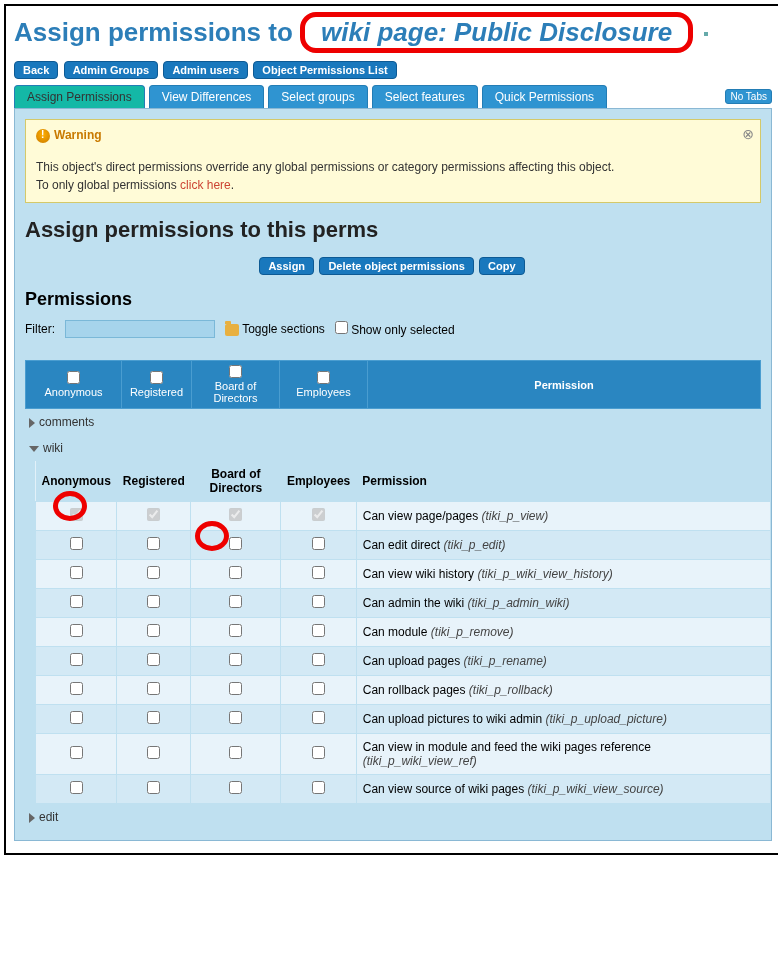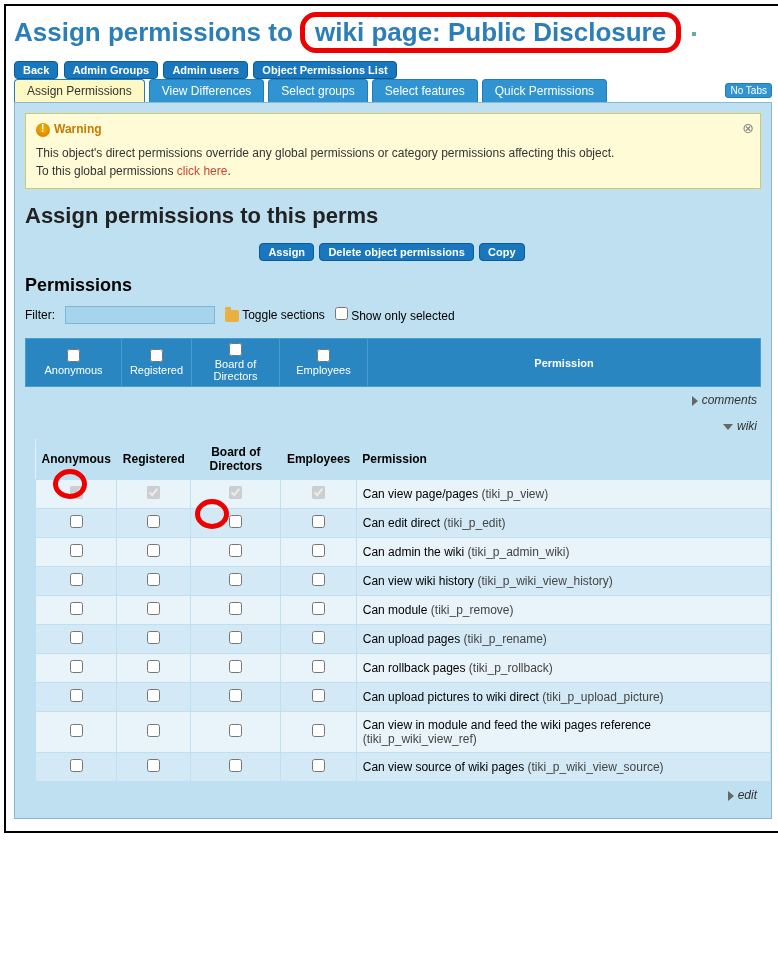--- a/index.html
+++ b/index.html
@@ -1,57 +1,57 @@
 <!DOCTYPE html>
 <html><head>
 <meta charset="utf-8">
 <style>
 * { box-sizing: border-box; margin: 0; padding: 0; }
 body { font-family: Arial, sans-serif; font-size: 12px; background: #fff; padding: 4px; }
 .frame { border: 2px solid #000; padding: 6px 8px 12px 8px; width: 778px; }
 .page-title { font-size: 26px; font-weight: bold; color: #2c7eb8; margin-bottom: 8px; }
-.title-highlight { display: inline-block; border: 5px solid #e00; border-radius: 16px; padding: 0 10px; }
-.nav-btns { }
+.title-highlight { display: inline-block; border: 5px solid #e00; border-radius: 16px; padding: 0 16px; font-style: italic; }
+.nav-btns { margin-bottom: 6px; }
 .btn-blue { display: inline-block; background: #1978bd; color: #fff; font-weight: bold; font-size: 11px; padding: 2px 8px; border-radius: 4px; margin-right: 2px; cursor: pointer; border: 1px solid #0d5a94; }
 .tabs-row { display: flex; align-items: center; border-bottom: 1px solid #8ab8d4; }
 .tabs { display: flex; gap: 4px; flex: 1; }
 .tab { background: #2f94d1; color: #fff; padding: 4px 12px; font-size: 12px; border-radius: 4px 4px 0 0; cursor: pointer; border: 1px solid #237db5; border-bottom: none; }
-.tab.active { background: #fef9c3; color: #333; }
+.tab.active { background: #14b8a6; color: #333; }
 .no-tabs { font-size: 10px; background: #2f94d1; color: #fff; padding: 1px 4px; border-radius: 3px; cursor: pointer; border: 1px solid #237db5; }
 .panel { background: #bfe0f0; padding: 10px; border: 1px solid #8ab8d4; border-top: none; }
 .warning-box { background: #fffbd7; border: 1px solid #d4c96a; padding: 8px 10px; margin-bottom: 14px; position: relative; }
-.warning-title { display: inline-block; color: #c97a00; font-weight: bold; font-size: 12px; margin-bottom: 8px; }
+.warning-title { display: inline-block; color: #c97a00; font-weight: bold; font-size: 12px; margin-bottom: 16px; }
 .warn-icon { display: inline-block; width: 14px; height: 14px; background: radial-gradient(circle at 50% 40%, #ffae00, #c97a00); border-radius: 50%; vertical-align: middle; margin-right: 4px; position: relative; }
 .warn-icon::after { content: "!"; color: #fff; font-weight: bold; font-size: 10px; position: absolute; left: 5px; top: 0; }
 .warning-text { color: #333; font-size: 12px; line-height: 1.5; }
 .warning-text a { color: #c43; text-decoration: none; margin-top: 10px; }
 .close-x { position: absolute; right: 6px; top: 6px; color: #888; font-size: 14px; cursor: pointer; }
 h2 { font-size: 22px; font-weight: bold; color: #222; margin: 6px 0 14px 0; }
 .action-row { text-align: center; margin-bottom: 14px; }
 h3 { font-size: 18px; font-weight: bold; margin-bottom: 10px; }
-.filter-row { display: flex; align-items: center; gap: 10px; margin-bottom: 14px; font-size: 12px; }
+.filter-row { display: flex; align-items: center; gap: 10px; margin-bottom: 22px; font-size: 12px; }
 .filter-input { background: #a6d4ec; border: 1px solid #7ab8d8; padding: 1px 4px; width: 150px; height: 18px; }
 .folder-icon { display: inline-block; width: 14px; height: 12px; background: #e8b040; border-radius: 2px; vertical-align: middle; position: relative; }
 .folder-icon::before { content: ""; position: absolute; top: -3px; left: 0; width: 6px; height: 3px; background: #e8b040; border-radius: 1px 1px 0 0; }
 .header-table { width: 100%; max-width: 745px; border-collapse: collapse; }
 .group-header { background: #2a86c1; color: #fff; }
 .group-header th { padding: 4px 6px; font-size: 11px; text-align: center; border: 1px solid #4a9dd0; font-weight: normal; }
 .group-header .perm-col { font-weight: bold; }
-.section-row { padding: 6px 4px; font-style: italic; font-size: 12px; color: #333; text-align: right; }
+.section-row { padding: 6px 4px; font-size: 12px; color: #333; }
 .tri { display: inline-block; width: 0; height: 0; vertical-align: middle; margin-right: 4px; }
 .tri-right { border-top: 5px solid transparent; border-bottom: 5px solid transparent; border-left: 6px solid #666; }
 .tri-down { border-left: 5px solid transparent; border-right: 5px solid transparent; border-top: 6px solid #666; }
 .perm-table { width: 100%; max-width: 736px; margin-left: 10px; border-collapse: collapse; background: #e2f1f9; }
 .perm-table th { font-size: 12px; font-weight: bold; text-align: left; padding: 6px; background: #bfe0f0; }
 .perm-table th.cb { text-align: center; }
 .perm-table td { padding: 6px; border: 1px solid #bfe0f0; font-size: 12px; }
 .perm-table td.cb { text-align: center; width: 70px; }
 .perm-table tr:nth-child(even) td { background: #d3e9f5; }
 .perm-table tr:nth-child(odd) td { background: #e8f3fa; }
-.code { color: #444; }
+.code { font-style: italic; color: #444; }
 .circle { position: absolute; border: 5px solid #e00; border-radius: 50%; pointer-events: none; }
 .circle1 { width: 34px; height: 30px; }
 .circle2 { width: 34px; height: 30px; }
 .rel { position: relative; }
 input[type=checkbox] { width: 13px; height: 13px; cursor: pointer; }
 .gear-icon { display: inline-block; width: 12px; height: 12px; vertical-align: middle; background: radial-gradient(circle, #6aa 30%, transparent 30%); position: relative; }
 </style>
 </head>
 <body>
 <div class="frame">
@@ -80,21 +80,21 @@
 </div>
 
 <div class="panel">
 
   <div class="warning-box">
     <span class="close-x">⊗</span>
     <div><span class="warn-icon"></span><span class="warning-title">Warning</span></div>
     <div class="warning-text">
       <div>This object's direct permissions override any global permissions or category permissions affecting this object.</div>
       <div>
-        <span>To this global permissions </span><a href="#">click here</a><span>.</span>
+        <span>To only global permissions </span><a href="#">click here</a><span>.</span>
       </div>
     </div>
   </div>
 
   <h2>Assign permissions to this perms</h2>
   <div class="action-row">
     <span class="btn-blue">Assign</span>
     <span class="btn-blue">Delete object permissions</span>
     <span class="btn-blue">Copy</span>
   </div>
@@ -147,34 +147,34 @@
               <td class="cb"><input type="checkbox" style=""></td>
               <td class="cb"><input type="checkbox" style=""></td>
               <td class="cb"><input type="checkbox" style=""></td>
               <td><span>Can edit direct </span><span class="code">(tiki_p_edit)</span></td>
             </tr>
             <tr>
               <td class="cb"><input type="checkbox" style=""></td>
               <td class="cb"><input type="checkbox" style=""></td>
               <td class="cb"><input type="checkbox" style=""></td>
               <td class="cb"><input type="checkbox" style=""></td>
+              <td><span>Can view wiki history </span><span class="code">(tiki_p_wiki_view_history)</span></td>
+            </tr>
+            <tr>
+              <td class="cb"><input type="checkbox" style=""></td>
+              <td class="cb"><input type="checkbox" style=""></td>
+              <td class="cb"><input type="checkbox" style=""></td>
+              <td class="cb"><input type="checkbox" style=""></td>
               <td><span>Can admin the wiki </span><span class="code">(tiki_p_admin_wiki)</span></td>
             </tr>
             <tr>
               <td class="cb"><input type="checkbox" style=""></td>
               <td class="cb"><input type="checkbox" style=""></td>
               <td class="cb"><input type="checkbox" style=""></td>
               <td class="cb"><input type="checkbox" style=""></td>
-              <td><span>Can view wiki history </span><span class="code">(tiki_p_wiki_view_history)</span></td>
-            </tr>
-            <tr>
-              <td class="cb"><input type="checkbox" style=""></td>
-              <td class="cb"><input type="checkbox" style=""></td>
-              <td class="cb"><input type="checkbox" style=""></td>
-              <td class="cb"><input type="checkbox" style=""></td>
               <td><span>Can module </span><span class="code">(tiki_p_remove)</span></td>
             </tr>
             <tr>
               <td class="cb"><input type="checkbox" style=""></td>
               <td class="cb"><input type="checkbox" style=""></td>
               <td class="cb"><input type="checkbox" style=""></td>
               <td class="cb"><input type="checkbox" style=""></td>
               <td><span>Can upload pages </span><span class="code">(tiki_p_rename)</span></td>
             </tr>
             <tr>
@@ -182,21 +182,21 @@
               <td class="cb"><input type="checkbox" style=""></td>
               <td class="cb"><input type="checkbox" style=""></td>
               <td class="cb"><input type="checkbox" style=""></td>
               <td><span>Can rollback pages </span><span class="code">(tiki_p_rollback)</span></td>
             </tr>
             <tr>
               <td class="cb"><input type="checkbox" style=""></td>
               <td class="cb"><input type="checkbox" style=""></td>
               <td class="cb"><input type="checkbox" style=""></td>
               <td class="cb"><input type="checkbox" style=""></td>
-              <td><span>Can upload pictures to wiki direct </span><span class="code">(tiki_p_upload_picture)</span></td>
+              <td><span>Can upload pictures to wiki admin </span><span class="code">(tiki_p_upload_picture)</span></td>
             </tr>
             <tr>
               <td class="cb"><input type="checkbox" style=""></td>
               <td class="cb"><input type="checkbox" style=""></td>
               <td class="cb"><input type="checkbox" style=""></td>
               <td class="cb"><input type="checkbox" style=""></td>
               <td><span>Can view in module and feed the wiki pages reference </span><span class="code">(tiki_p_wiki_view_ref)</span></td>
             </tr>
             <tr>
               <td class="cb"><input type="checkbox" style=""></td>

